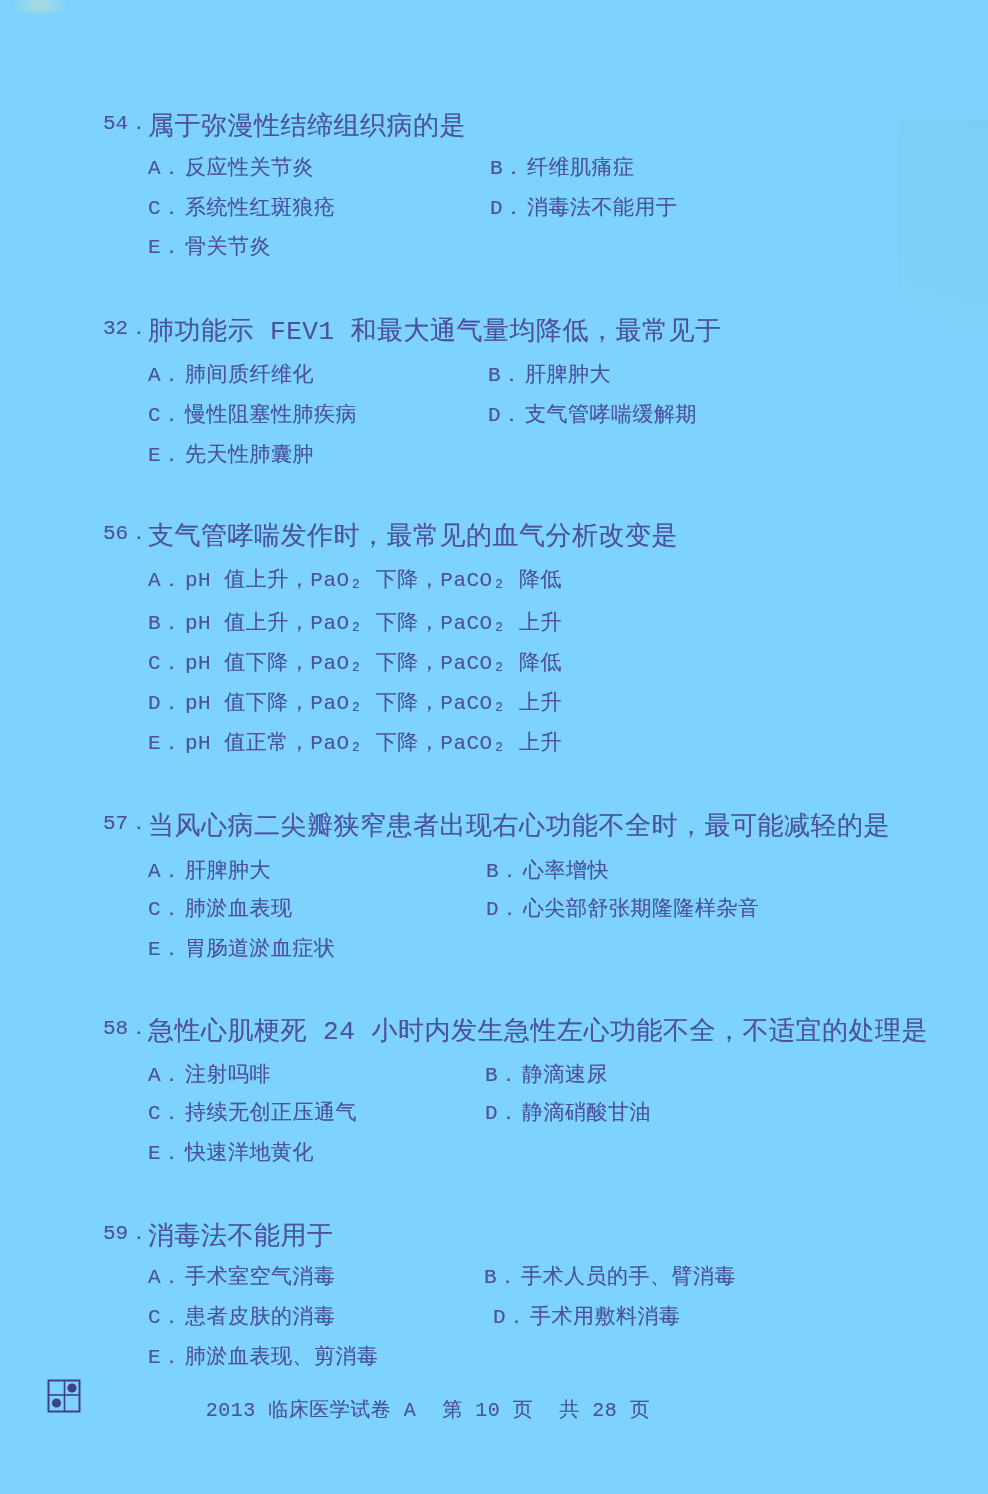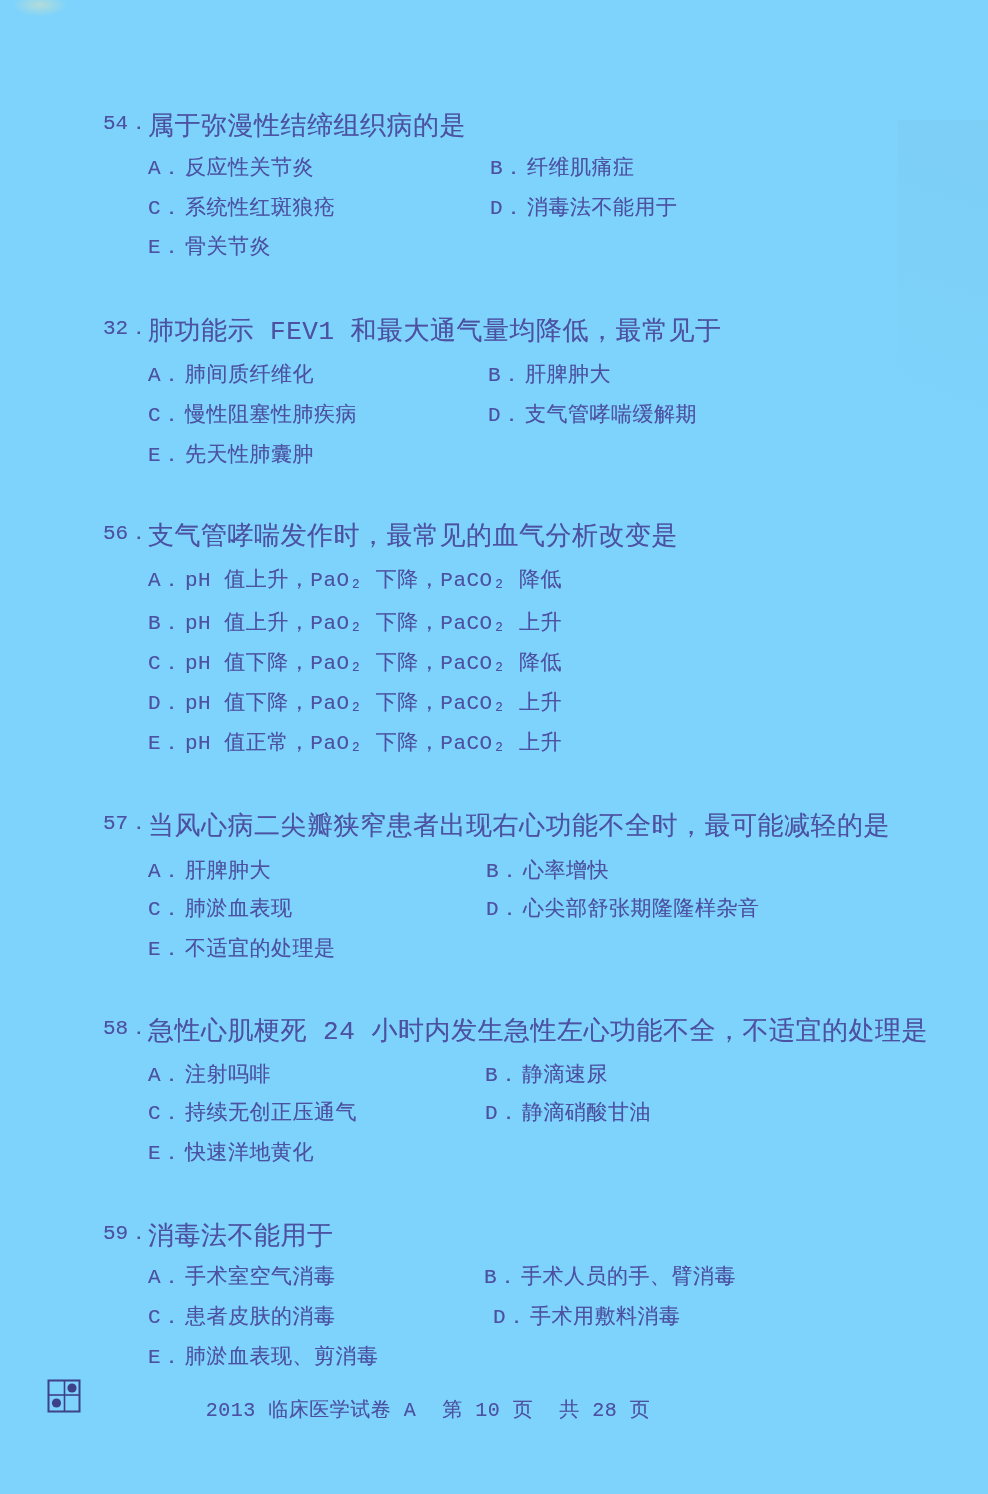--- a/index.html
+++ b/index.html
@@ -93,21 +93,21 @@
     <span class="opt" style="left:148px;top:210px"><span class="lbl">E．</span><span>pH 值正常，PaO₂ 下降，PaCO₂ 上升</span></span>
   </div>
 
   <div class="q" style="top:808px">
     <span class="qnum">57．</span>
     <span class="qstem">当风心病二尖瓣狭窄患者出现右心功能不全时，最可能减轻的是</span>
     <span class="opt" style="left:148px;top:48px"><span class="lbl">A．</span><span>肝脾肿大</span></span>
     <span class="opt" style="left:486px;top:48px"><span class="lbl">B．</span><span>心率增快</span></span>
     <span class="opt" style="left:148px;top:86px"><span class="lbl">C．</span><span>肺淤血表现</span></span>
     <span class="opt" style="left:486px;top:86px"><span class="lbl">D．</span><span>心尖部舒张期隆隆样杂音</span></span>
-    <span class="opt" style="left:148px;top:126px"><span class="lbl">E．</span><span>不适宜的处理是</span></span>
+    <span class="opt" style="left:148px;top:126px"><span class="lbl">E．</span><span>胃肠道淤血症状</span></span>
   </div>
 
   <div class="q" style="top:1013px">
     <span class="qnum">58．</span>
     <span class="qstem">急性心肌梗死 24 小时内发生急性左心功能不全，不适宜的处理是</span>
     <span class="opt" style="left:148px;top:47px"><span class="lbl">A．</span><span>注射吗啡</span></span>
     <span class="opt" style="left:485px;top:47px"><span class="lbl">B．</span><span>静滴速尿</span></span>
     <span class="opt" style="left:148px;top:85px"><span class="lbl">C．</span><span>持续无创正压通气</span></span>
     <span class="opt" style="left:485px;top:85px"><span class="lbl">D．</span><span>静滴硝酸甘油</span></span>
     <span class="opt" style="left:148px;top:125px"><span class="lbl">E．</span><span>快速洋地黄化</span></span>

